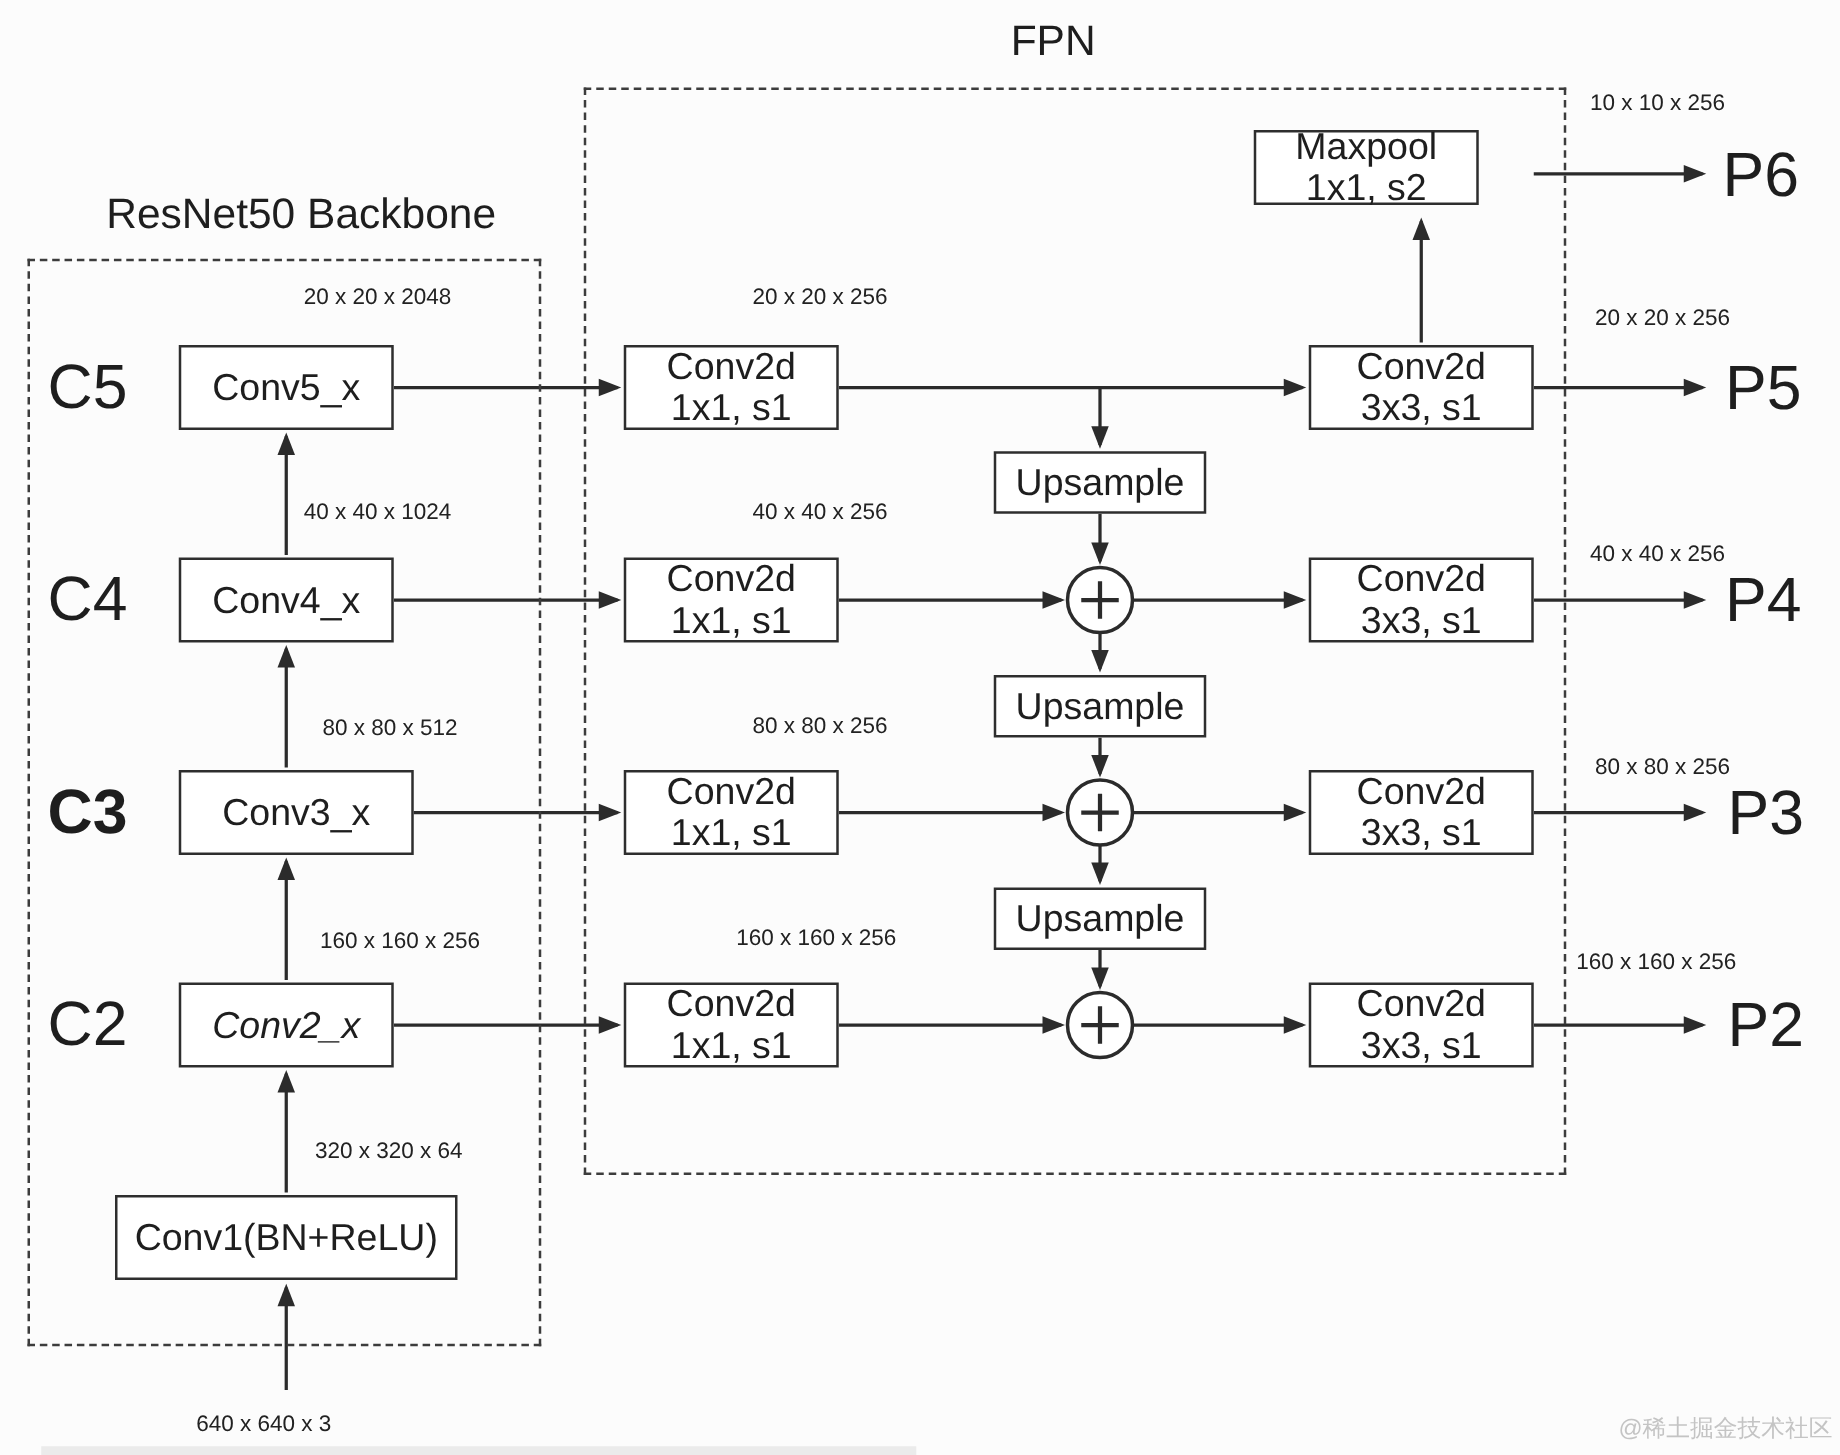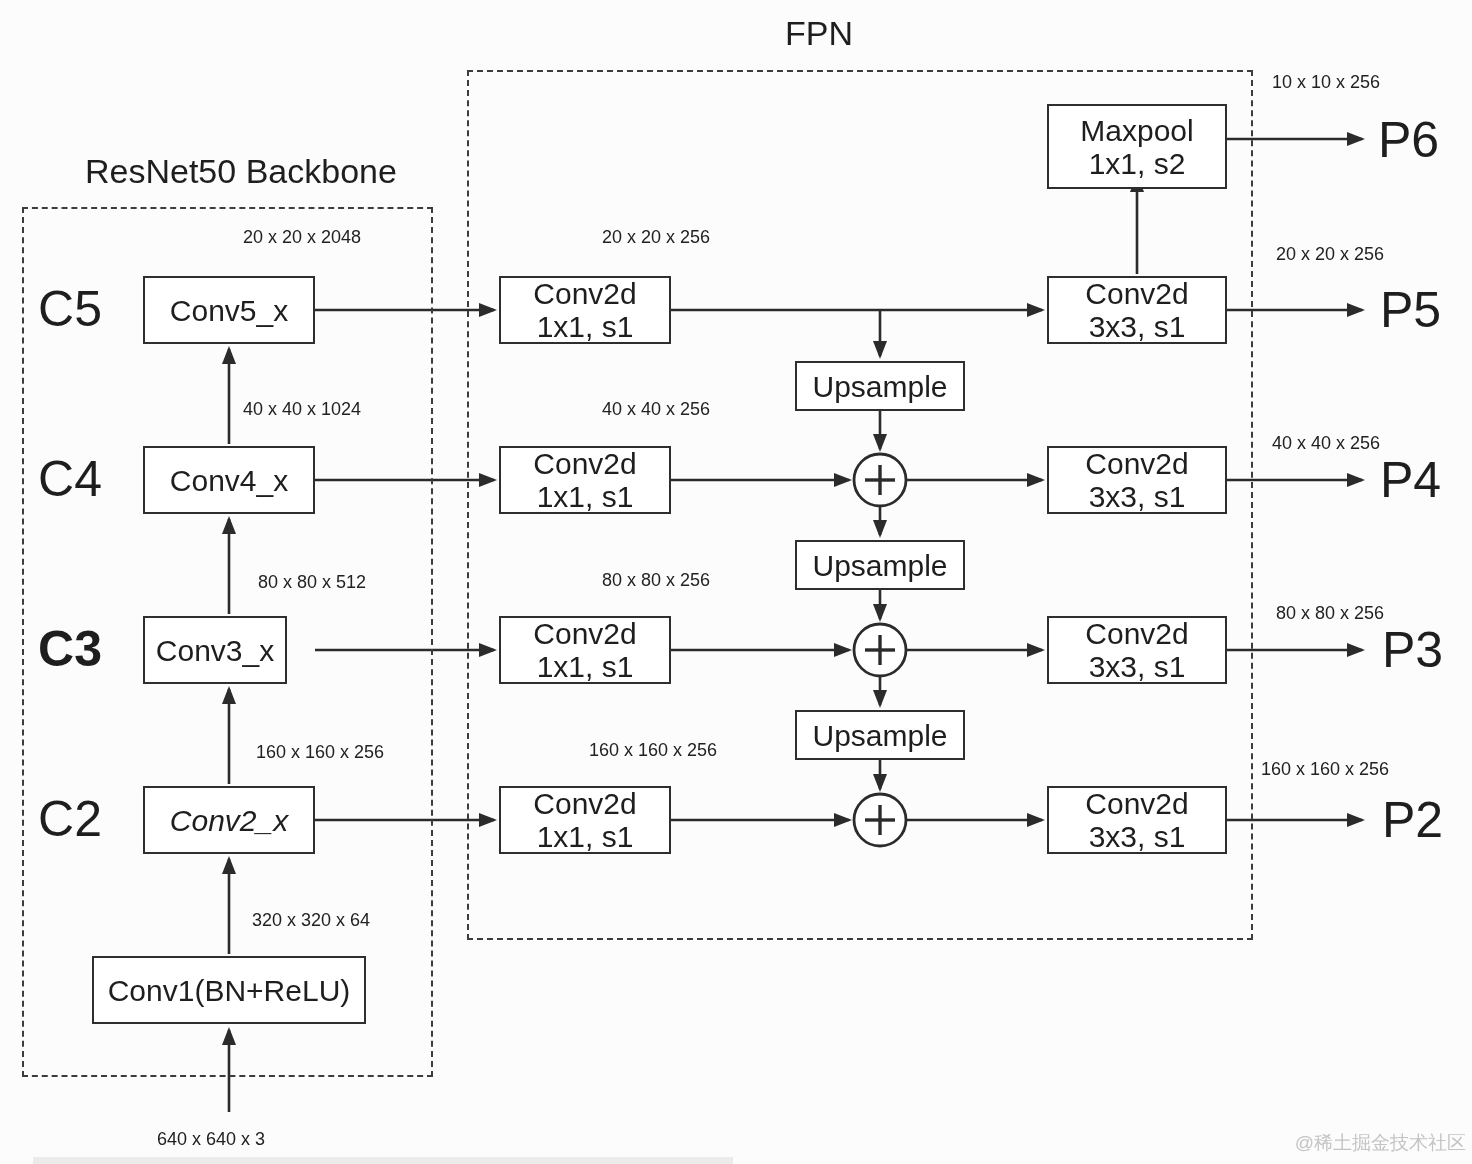--- a/index.html
+++ b/index.html
@@ -10,21 +10,21 @@
   }
   .canvas * { box-sizing:border-box; }
   .wires { position:absolute; left:0; top:0; width:1472px; height:1164px; }
   .dashed-box { position:absolute; border:2.5px dashed #3c3c3c; background:transparent; }
   .node {
     position:absolute; background:#ffffff; border:2.5px solid #2e2e2e;
     display:flex; flex-direction:column; align-items:center; justify-content:center;
     font-size:30px; line-height:33px; text-align:center; white-space:nowrap;
   }
   .node span { display:block; }
-  .title { position:absolute; font-size:34px; text-align:left; white-space:nowrap; }
+  .title { position:absolute; font-size:34px; text-align:center; white-space:nowrap; }
   .dim { position:absolute; font-size:18px; white-space:nowrap; color:#222; }
   .stage { position:absolute; font-size:50px; width:80px; text-align:center; white-space:nowrap; }
   .pout { position:absolute; font-size:50px; white-space:nowrap; }
   .watermark { position:absolute; top:1130px; right:6px; font-size:19px; color:#c4c4c4; white-space:nowrap; }
   .smudge { position:absolute; left:33px; top:1157px; width:700px; height:7px; background:#dcdcdc; opacity:.55; }
 </style>
 </head>
 <body>
 
 <div class="canvas">
@@ -99,21 +99,21 @@
   <div class="stage" style="left:30px; top:450px;">C4</div>
   <div class="stage" style="left:30px; top:620px;font-weight:bold;">C3</div>
   <div class="stage" style="left:30px; top:790px;">C2</div>
 
   <div class="node" style="left:143px; top:276px; width:172px; height:68px;">
       <span>Conv5_x</span>
     </div>
   <div class="node" style="left:143px; top:446px; width:172px; height:68px;text-align:center;">
       <span>Conv4_x</span>
     </div>
-  <div class="node" style="left:143px; top:616px; width:144px; height:68px;">
+  <div class="node" style="left:143px; top:616px; width:188px; height:68px;">
       <span>Conv3_x</span>
     </div>
   <div class="node" style="left:143px; top:786px; width:172px; height:68px;font-style:italic;">
       <span>Conv2_x</span>
     </div>
   <div class="node" style="left:92px; top:956px; width:274px; height:68px;">
       <span>Conv1(BN+ReLU)</span>
     </div>
 
   <div class="dim" style="left:243px; top:227px;">20 x 20 x 2048</div>
@@ -148,21 +148,21 @@
   <div class="node" style="left:795px; top:361px; width:170px; height:50px;">
       <span>Upsample</span>
     </div>
   <div class="node" style="left:795px; top:540px; width:170px; height:50px;">
       <span>Upsample</span>
     </div>
   <div class="node" style="left:795px; top:710px; width:170px; height:50px;">
       <span>Upsample</span>
     </div>
 
-  <div class="node" style="left:1047px; top:104px; width:180px; height:85px;">
+  <div class="node" style="left:1003px; top:104px; width:180px; height:60px;">
     <span>Maxpool</span>
       <span>1x1, s2</span>
   </div>
 
   <div class="node" style="left:1047px; top:276px; width:180px; height:68px;">
     <span>Conv2d</span>
       <span>3x3, s1</span>
   </div>
   <div class="node" style="left:1047px; top:446px; width:180px; height:68px;">
     <span>Conv2d</span>

